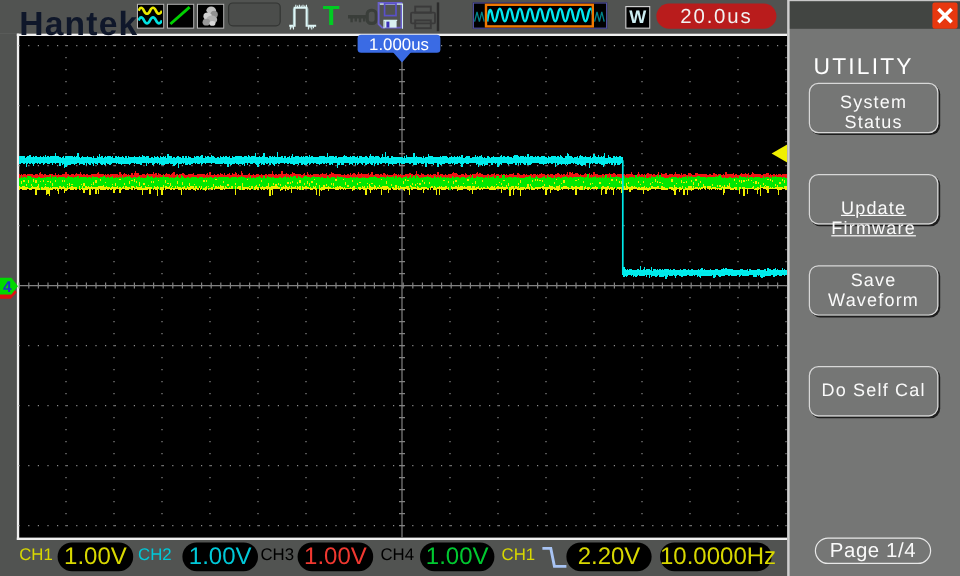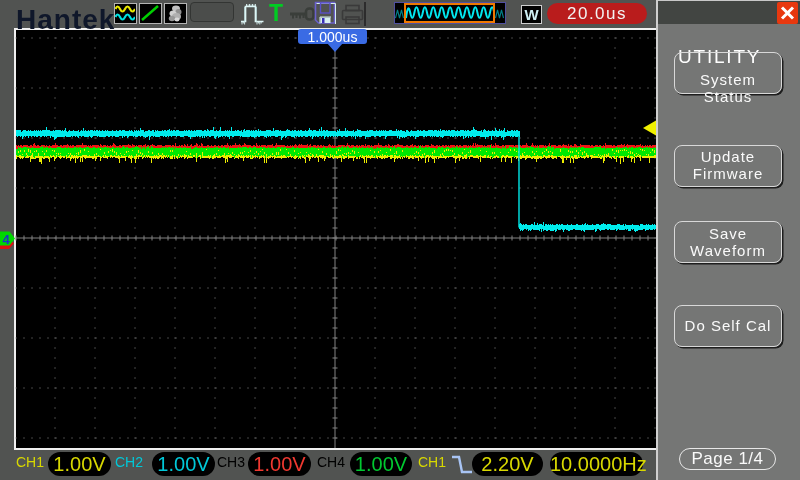--- a/index.html
+++ b/index.html
@@ -98,22 +98,22 @@
  </div>
 </div>
 <div class="abs" id="wbox">W</div>
 <div class="abs" id="tpill">20.0us</div>
 <div class="abs" id="uti">UTILITY</div>
 <div class="abs" id="xbtn">
     <svg width="21" height="22" viewBox="0 0 21 22" style="display:block">
  <path d="M5,5.5 L16,16.5 M16,5.5 L5,16.5" stroke="#fff" stroke-width="3"></path>
     </svg>
   </div>
-<div class="abs sbtn" style="top:52px;padding-top:18px;">System<br>Status</div>
-<div class="abs sbtn" style="top:145px;padding-top:2px;">Update<br>Firmware</div>
+<div class="abs sbtn" style="top:69px;padding-top:7px;">System<br>Status</div>
+<div class="abs sbtn" style="top:145px;padding-top:19px;text-decoration:underline;">Update<br>Firmware</div>
 <div class="abs sbtn" style="top:221px;padding-top:3px;">Save<br>Waveform</div>
 <div class="abs sbtn" style="top:305px;line-height:40px;">Do&nbsp;Self&nbsp;Cal</div>
 <div class="abs" id="pg">Page&nbsp;1/4</div>
 <svg class="abs" style="left:0px;top:28px" width="656" height="422" viewBox="0 28 656 422">
  <style>.gd{stroke:#8a8a8a;stroke-width:1;stroke-dasharray:1 7;}
  .gv{stroke:#8a8a8a;stroke-width:1;stroke-dasharray:1 9;}</style>
  <line x1="15.5" y1="38" x2="655.5" y2="38" class="gd"></line>
     <line x1="15.5" y1="88" x2="655.5" y2="88" class="gd"></line>
     <line x1="15.5" y1="138" x2="655.5" y2="138" class="gd"></line>
     <line x1="15.5" y1="188" x2="655.5" y2="188" class="gd"></line>

